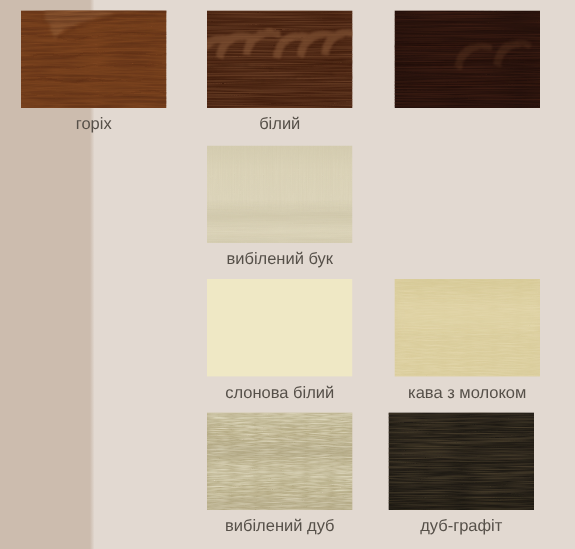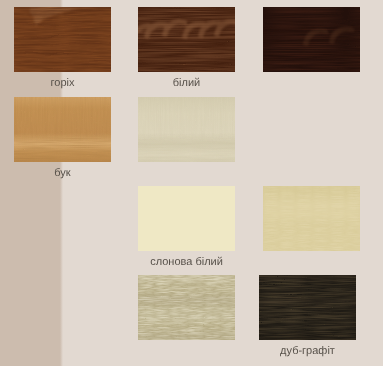--- a/index.html
+++ b/index.html
@@ -274,46 +274,33 @@
 <g filter="url(#fWarpSoft)" opacity="0.3">
  <g fill="none" stroke="#1B0A06">
   <path d="M -2 24 C 14 22 26 24 40 23 C 56 22 70 20 84 21 C 90 21.5 95 22 99 23" stroke-width="1.4"></path>
   <path d="M -2 36 C 16 34 28 37 44 35 C 60 33 72 32 86 33 C 92 33.5 96 34 99 35" stroke-width="1.2"></path>
   <path d="M -2 50 C 16 48.5 30 50 46 49 C 62 48 74 46.5 88 47.5 C 93 48 97 48.5 99 49" stroke-width="1"></path>
  </g>
 </g>
         </svg>
     </div>
   </div>
-  <div class="cell" style="left:14px;top:96.5px">
-    <div class="sw">
-      <svg width="97" height="65.2" viewBox="0 0 97 65" preserveAspectRatio="none" focusable="false">
-          <rect width="97" height="65" fill="url(#gBeech)"></rect>
-<g mask="url(#mTop)">
-            <rect width="97" height="65" filter="url(#fBeechV)" opacity="0.6"></rect>
-          </g>
-<g mask="url(#mBot)">
-            <rect width="97" height="65" filter="url(#fBeechH)" opacity="0.75"></rect>
-          </g>
-        </svg>
-    </div>
-    <div class="lab">бук</div>
-  </div>
   <div class="cell" style="left:138px;top:96.5px">
     <div class="sw">
       <svg width="97" height="65.2" viewBox="0 0 97 65" preserveAspectRatio="none" focusable="false">
           <rect width="97" height="65" fill="url(#gBBeech)"></rect>
 <g mask="url(#mTop)">
             <rect width="97" height="65" filter="url(#fBBeechV)" opacity="0.5"></rect>
           </g>
 <g mask="url(#mBot)">
             <rect width="97" height="65" filter="url(#fBBeechH)" opacity="0.55"></rect>
           </g>
         </svg>
     </div>
+    <div class="lab">вибілений бук</div>
   </div>
   <div class="cell" style="left:138px;top:186.2px">
     <div class="sw">
       <svg width="97" height="65.2" viewBox="0 0 97 65" preserveAspectRatio="none" focusable="false">
           <rect width="97" height="65" fill="#EFE8C5"></rect>
         </svg>
     </div>
     <div class="lab">слонова білий</div>
   </div>
   <div class="cell" style="left:263px;top:186.2px">
@@ -322,36 +309,38 @@
           <rect width="97" height="65" fill="#DACD9C"></rect>
 <g opacity="0.72">
             <rect width="97" height="65" filter="url(#g_coffee-milk)"></rect>
           </g>
 <g filter="url(#fSoft3)" opacity="0.3">
  <rect x="0" y="14" width="97" height="20" fill="#E6DAB0"></rect>
  <rect x="0" y="-4" width="97" height="11" fill="#D2C590"></rect>
 </g>
         </svg>
     </div>
+    <div class="lab">кава з молоком</div>
   </div>
   <div class="cell" style="left:138px;top:275px">
     <div class="sw">
       <svg width="97" height="65.2" viewBox="0 0 97 65" preserveAspectRatio="none" focusable="false">
           <rect width="97" height="65" fill="#B6AC86"></rect>
 <g opacity="0.85">
             <rect width="97" height="65" filter="url(#g_bleached-oak)"></rect>
           </g>
 <g filter="url(#fSoft3)" opacity="0.28">
  <rect x="0" y="-5" width="97" height="12" fill="#DBD5BC"></rect>
  <rect x="0" y="20" width="97" height="10" fill="#ACA285"></rect>
  <rect x="0" y="34" width="97" height="12" fill="#D6D0B6"></rect>
  <rect x="0" y="56" width="97" height="12" fill="#B0A689"></rect>
 </g>
         </svg>
     </div>
+    <div class="lab">вибілений дуб</div>
   </div>
   <div class="cell" style="left:259px;top:275px">
     <div class="sw">
       <svg width="97" height="65.2" viewBox="0 0 97 65" preserveAspectRatio="none" focusable="false">
           <rect width="97" height="65" fill="#1E1A14"></rect>
 <g opacity="0.85">
             <rect width="97" height="65" filter="url(#g_oak-graphite)"></rect>
           </g>
 <g filter="url(#fSoftY)" opacity="0.22">
  <rect x="0" y="-2" width="97" height="8" fill="#3A3126"></rect>

